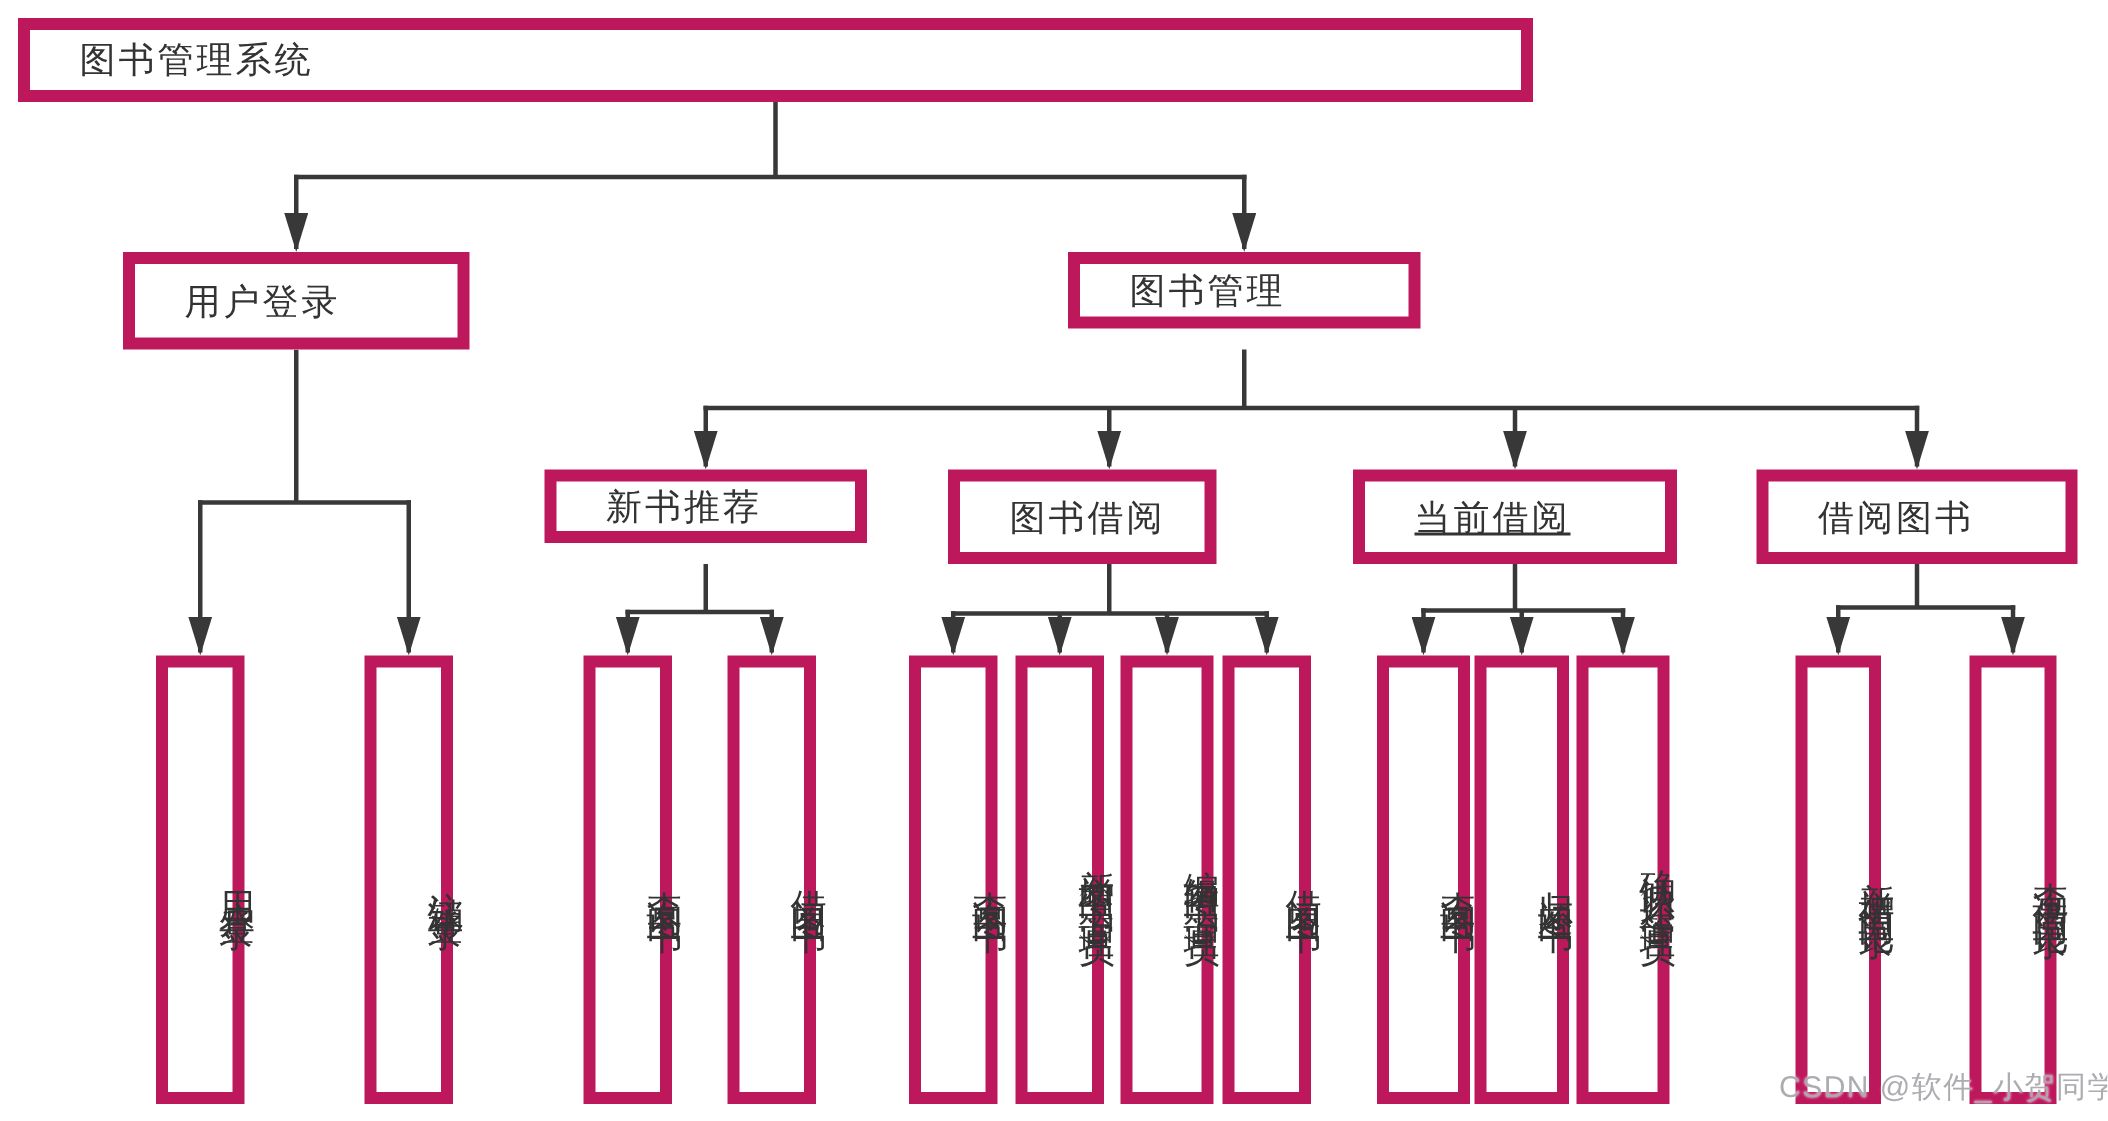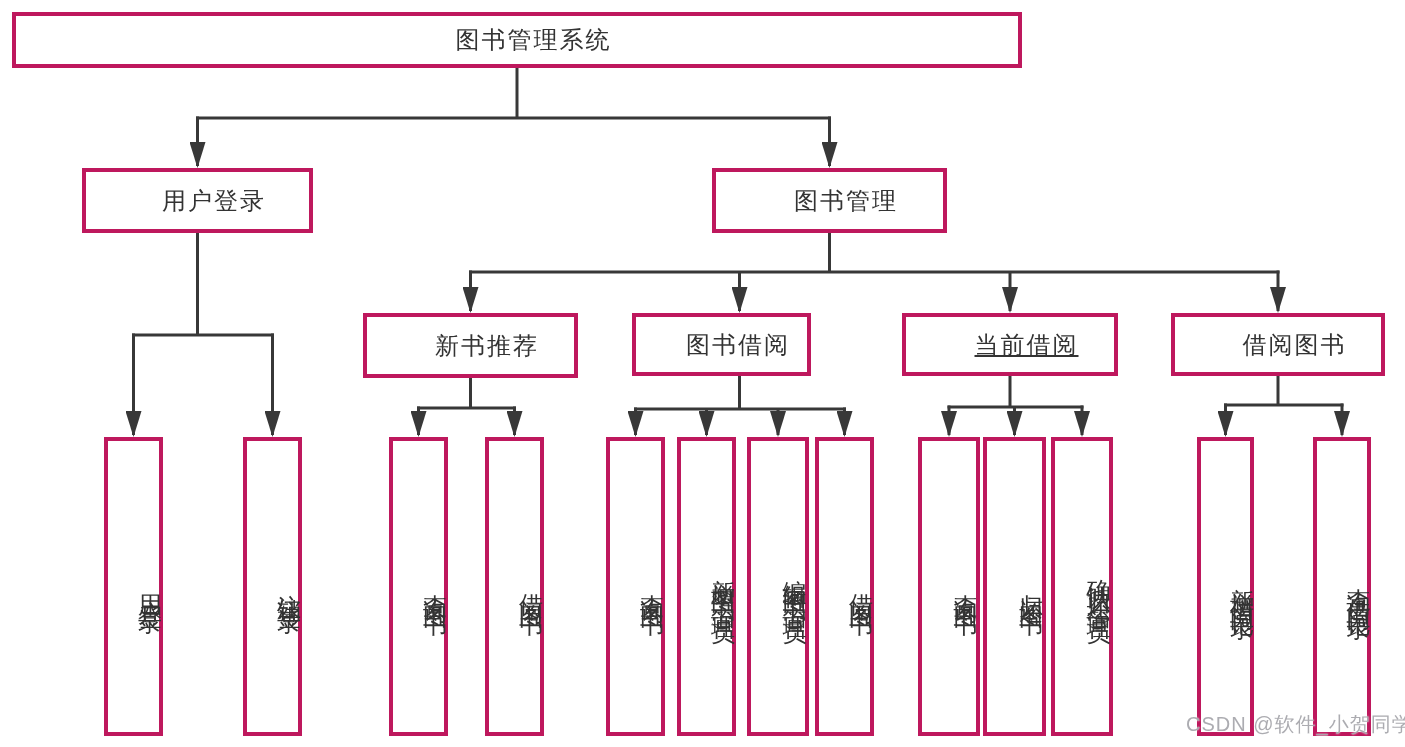--- a/index.html
+++ b/index.html
@@ -18,24 +18,23 @@
   #connectors {
     position: absolute;
     left: 0; top: 0;
     width: 1405px;
     height: 747px;
   }
   .box {
     position: absolute;
     box-sizing: border-box;
     background: #ffffff;
-    border: 4px solid #be185d;
+    border: 8px solid #be185d;
     display: flex;
     align-items: center;
-    justify-content: center;
     color: #333333;
     padding-left: 33px;
   }
   .hlabel {
     font-size: 24px;
     letter-spacing: 2px;
     white-space: nowrap;
     color: #333333;
   }
   .vlabel {
@@ -115,25 +114,25 @@
     </g>
   </svg>
 
   <div class="box" style="left:12px; top:12px; width:1010px; height:56px;">
     <span class="hlabel">图书管理系统</span>
   </div>
 
   <div class="box" style="left:82px; top:168px; width:231px; height:65px;">
     <span class="hlabel">用户登录</span>
   </div>
-  <div class="box" style="left:712px; top:168px; width:235px; height:65px;">
+  <div class="box" style="left:712px; top:168px; width:235px; height:51px;">
     <span class="hlabel">图书管理</span>
   </div>
 
-  <div class="box" style="left:363px; top:313px; width:215px; height:65px;">
+  <div class="box" style="left:363px; top:313px; width:215px; height:49px;">
     <span class="hlabel">新书推荐</span>
   </div>
   <div class="box" style="left:632px; top:313px; width:179px; height:63px;">
     <span class="hlabel">图书借阅</span>
   </div>
   <div class="box" style="left:902px; top:313px; width:216px; height:63px;text-decoration:underline;">
     <span class="hlabel">当前借阅</span>
   </div>
   <div class="box" style="left:1171px; top:313px; width:214px; height:63px;">
     <span class="hlabel">借阅图书</span>

